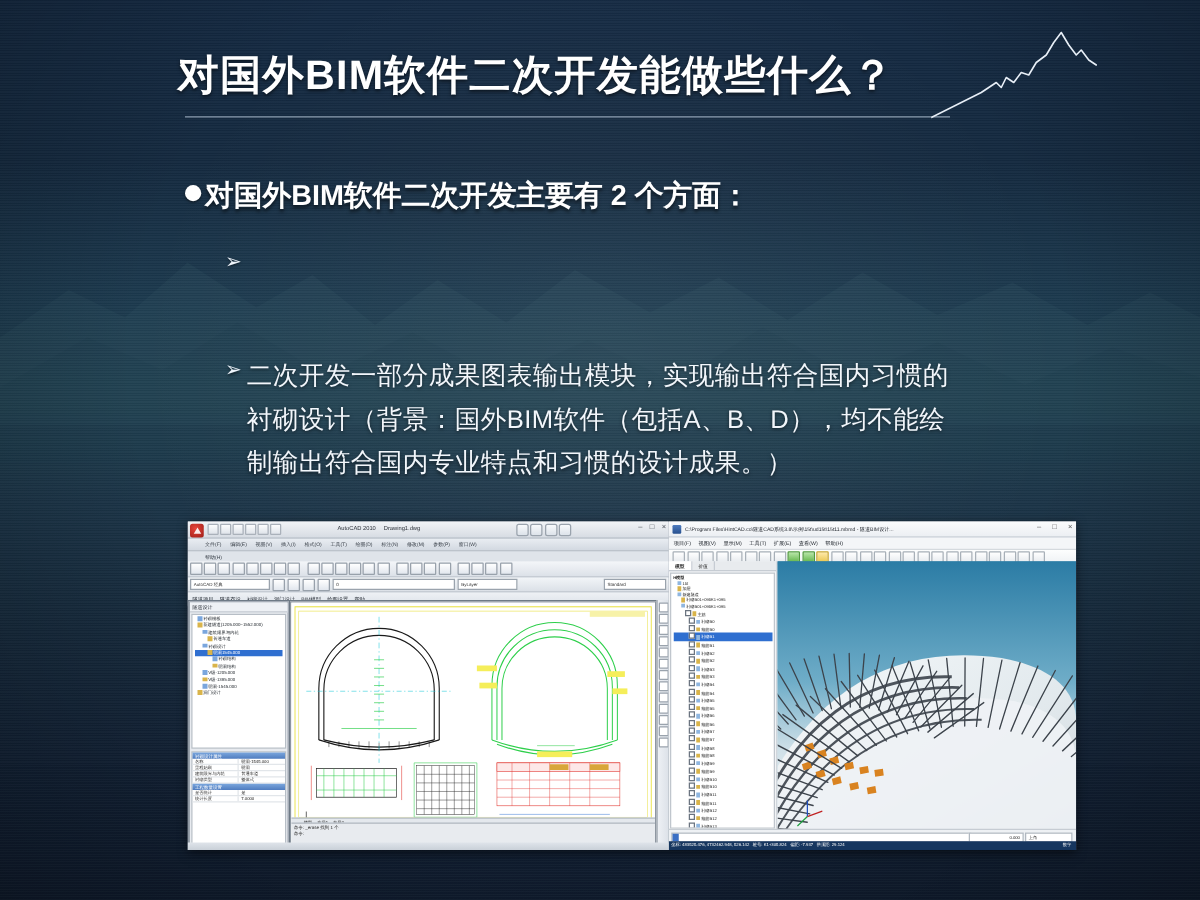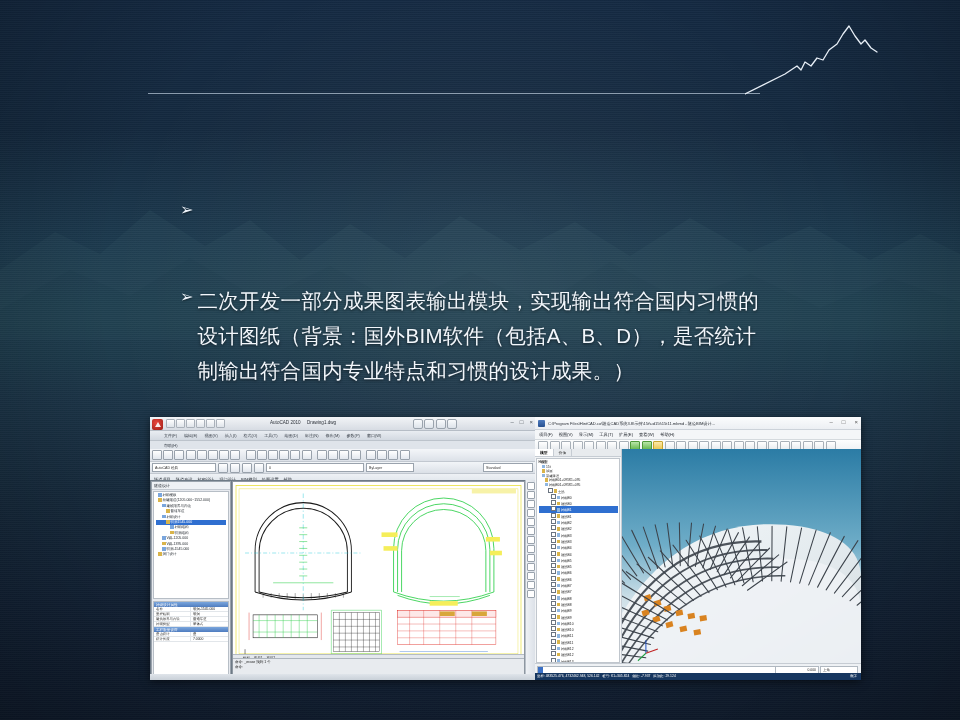--- a/index.html
+++ b/index.html
@@ -142,33 +142,38 @@
   <svg class="mountains" viewBox="0 0 960 190" preserveAspectRatio="none">
     <path d="M0,120 L55,82 L100,104 L150,60 L205,96 L250,70 L300,110 L350,74 L405,108 L460,66 L520,100 L575,72 L630,106 L690,68 L750,102 L810,76 L870,110 L920,84 L960,104 L960,190 L0,190 Z" fill="#2b4c5c" opacity="0.55"></path>
   </svg>
   <svg class="mountains2" viewBox="0 0 960 170" preserveAspectRatio="none">
     <path d="M0,110 L70,70 L130,96 L190,58 L260,100 L330,66 L400,104 L470,72 L540,106 L610,62 L680,100 L750,74 L820,108 L890,78 L960,102 L960,170 L0,170 Z" fill="#1d3a4c" opacity="0.6"></path>
   </svg>
 
   <div class="tex"></div>
   <div class="vig"></div>
 
+  <div class="title">对国外BIM软件二次开发能做些什么？</div>
   <div class="title-rule"></div>
   <svg class="peak" viewBox="0 0 215 78">
     <polyline points="0,72 40,52 52,44 56,48 60,40 66,44 72,36 78,38 84,28 92,22 98,12 104,4 110,14 116,22 120,18 126,26 132,30" fill="none" stroke="#e8eff7" stroke-width="1.3" stroke-linejoin="round" stroke-linecap="round"></polyline>
   </svg>
 
+  <div class="lvl1">
+    <span class="dot"></span>
+    <span class="txt">对国外BIM软件二次开发主要有 2 个方面：</span>
+  </div>
 
   <div class="lvl2" id="b1">
     <span class="arrow">➢</span>
   </div>
   <div class="lvl2" id="b2">
     <span class="arrow">➢</span>
     <span class="txt" style="white-space:pre-line">二次开发一部分成果图表输出模块，实现输出符合国内习惯的
-设计图纸（背景：国外BIM软件（包括A、B、D），是否统计
+衬砌设计（背景：国外BIM软件（包括A、B、D），均不能绘
 制输出符合国内专业特点和习惯的设计成果。）</span>
   </div>
 
   <div class="shot">
 
     <div class="acad">
       <div class="tbar">
         <div class="applogo"></div>
         <div class="qat">
           <div class="qbtn"></div>

